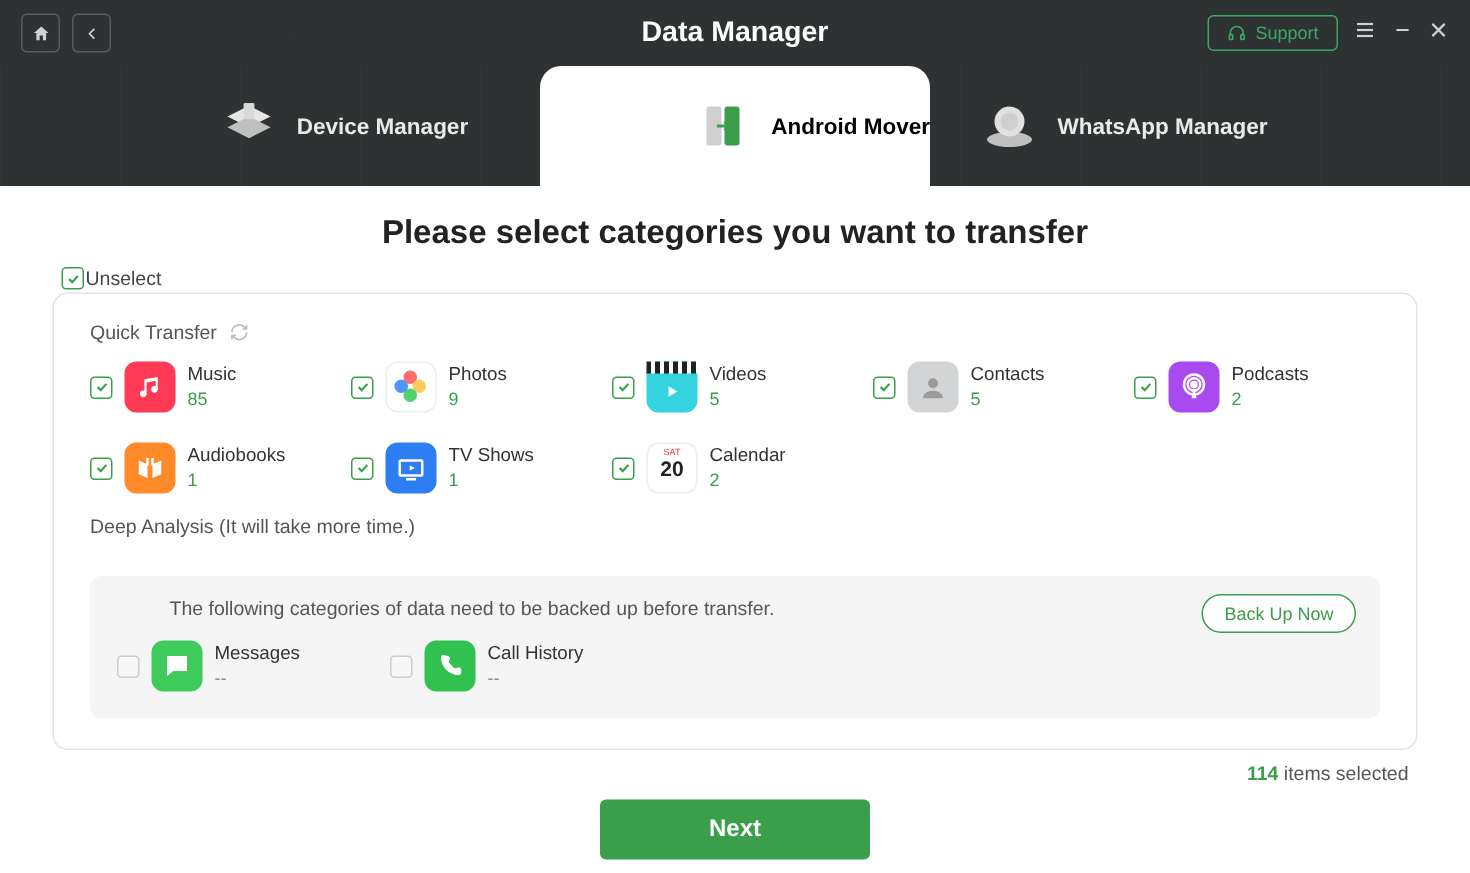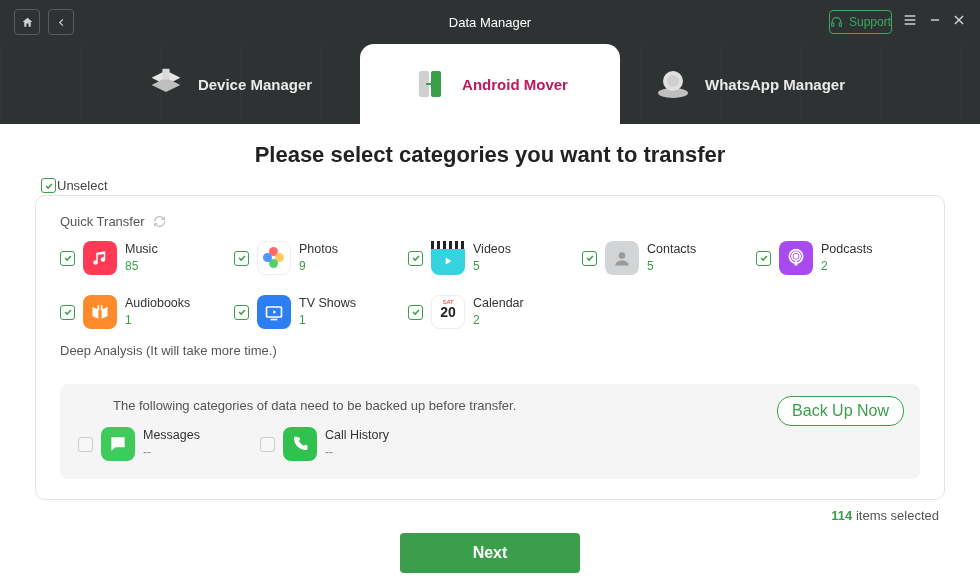--- a/index.html
+++ b/index.html
@@ -3,45 +3,45 @@
   <meta charset="utf-8">
   <style>
     * { margin:0; padding:0; box-sizing:border-box; font-family: -apple-system, "Segoe UI", Arial, sans-serif; }
     body { width:980px; height:582px; overflow:hidden; background:#fff; }
     .titlebar {
       height:44px; background:#2f3233; display:flex; align-items:center; padding:0 14px;
       position:relative; background-image: radial-gradient(circle at 20% 60%, rgba(255,255,255,0.02) 1px, transparent 1px);
     }
     .tb-left { display:flex; gap:8px; }
     .sq-btn { width:26px; height:26px; border:1px solid #5a5d5e; border-radius:4px; display:flex; align-items:center; justify-content:center; color:#cfd2d3; cursor:pointer; background:transparent;}
-    .tb-title { position:absolute; left:50%; transform:translateX(-50%); color:#fff; font-weight:400; font-size:13px; }
+    .tb-title { position:absolute; left:50%; transform:translateX(-50%); color:#fff; font-weight:700; font-size:19px; }
     .tb-right { margin-left:auto; display:flex; align-items:center; gap:10px; }
-    .support-btn { border:1px solid #3ba864; color:#3ba864; background:transparent; padding:4px 0; border-radius:4px; font-size:12px; display:flex; align-items:center; gap:6px; cursor:pointer;justify-content:flex-end;}
+    .support-btn { border:1px solid #3ba864; color:#3ba864; background:transparent; padding:4px 12px; border-radius:4px; font-size:12px; display:flex; align-items:center; gap:6px; cursor:pointer;justify-content:flex-end;}
     .win-ico { color:#cfd2d3; cursor:pointer; font-size:16px; }
     .navbar { height:80px; background:#2f3233; display:flex; justify-content:center; gap:0; align-items:stretch;
       background-image: repeating-linear-gradient( to right, rgba(255,255,255,0.02) 0 1px, transparent 1px 80px); }
     .nav-item { flex:0 0 260px; display:flex; align-items:center; justify-content:center; gap:14px; color:#eaeaea; font-weight:700; font-size:15px; cursor:pointer;}
-    .nav-item.active { background:#fff; color:#be185d; border-radius:14px 14px 0 0; }
+    .nav-item.active { background:#fff; color:#000000; border-radius:14px 14px 0 0;justify-content:flex-end; }
     .nav-icon { width:36px; height:36px; display:flex; align-items:center; justify-content:center; }
     .main { padding:18px 35px 0 35px; }
     .heading { text-align:center; font-size:22px; font-weight:700; color:#222; margin-bottom:10px; }
     .unselect-row { display:flex; align-items:center; gap:1px; font-size:13px; color:#444; margin-bottom:2px; margin-left:6px;}
     .panel { border:1px solid #e3e3e3; border-radius:10px; padding:18px 24px 20px 24px; }
     .section-title { font-size:13px; color:#555; display:flex; align-items:center; gap:8px; margin-bottom:12px;}
     .grid { display:grid; grid-template-columns: repeat(5, 1fr); row-gap:20px; column-gap:10px; margin-bottom:14px;}
     .cat { display:flex; align-items:center; gap:8px; }
     .chk { width:15px; height:15px; border:1.5px solid #3a9e4b; border-radius:3px; display:flex; align-items:center; justify-content:center; color:#3a9e4b; flex-shrink:0; cursor:pointer; background:#fff;}
     .chk.empty { border-color:#ccc; color:transparent; background:#f7f7f7;}
     .cat-icon { width:34px; height:34px; border-radius:8px; display:flex; align-items:center; justify-content:center; flex-shrink:0; color:#fff;}
     .cat-text .label { font-size:12.5px; color:#333; line-height:1.1; }
     .cat-text .count { font-size:12px; color:#3a9e4b; margin-top:2px; }
     .deep-label { font-size:13px; color:#555; margin-bottom:26px; }
     .deep-box { background:#f5f5f5; border-radius:8px; padding:14px 18px 18px 18px; position:relative;}
     .deep-note { font-size:13px; color:#555; margin-bottom:14px;margin-left:35px;}
-    .backup-btn { position:absolute; top:12px; right:16px; border:1px solid #3a9e4b; color:#3a9e4b; background:#fff; border-radius:14px; padding:5px 14px; font-size:16px; cursor:pointer;}
+    .backup-btn { position:absolute; top:12px; right:16px; border:1px solid #3a9e4b; color:#3a9e4b; background:#fff; border-radius:14px; padding:5px 14px; font-size:12px; cursor:pointer;}
     .deep-items { display:flex; gap:60px; }
     .status { text-align:right; font-size:13px; color:#555; margin-top:8px; margin-right:6px;}
     .status .num { color:#3a9e4b; font-weight:600; }
     .next-btn { display:block; margin:10px auto 0 auto; width:180px; height:40px; background:#3a9e4b; color:#fff; border:none; border-radius:4px; font-size:16px; font-weight:700; cursor:pointer;}
     
     .ic-music{background:#ff3a55} .ic-photos{background:#fff; border:1px solid #eee}
     .ic-videos{background:#35d3e0} .ic-contacts{background:#d3d4d5}
     .ic-podcasts{background:#a84af0} .ic-audiob{background:#ff8a2a}
     .ic-books{background:#ff8a2a} .ic-tv{background:#2d7ef2}
     .ic-cal{background:#fff; border:1px solid #eee; color:#222}

